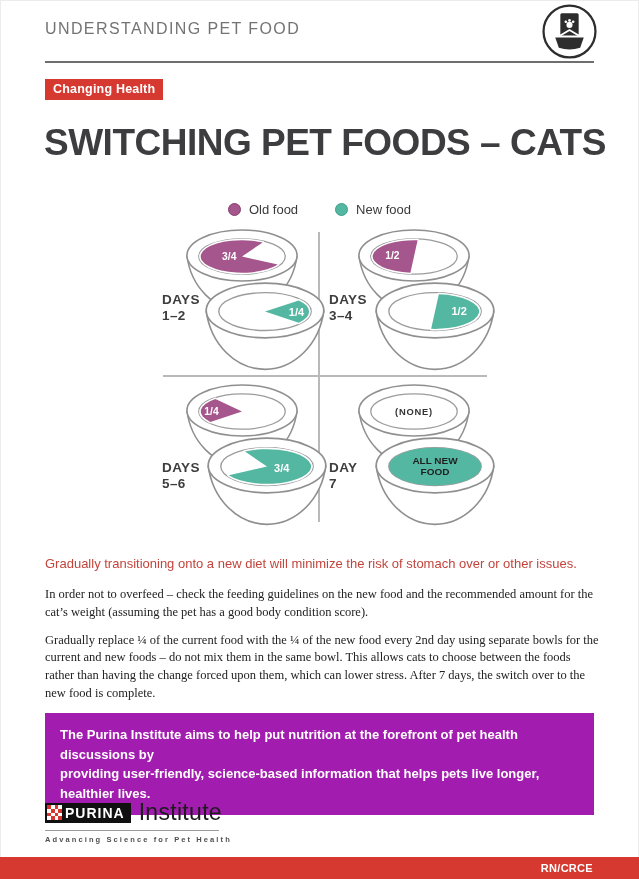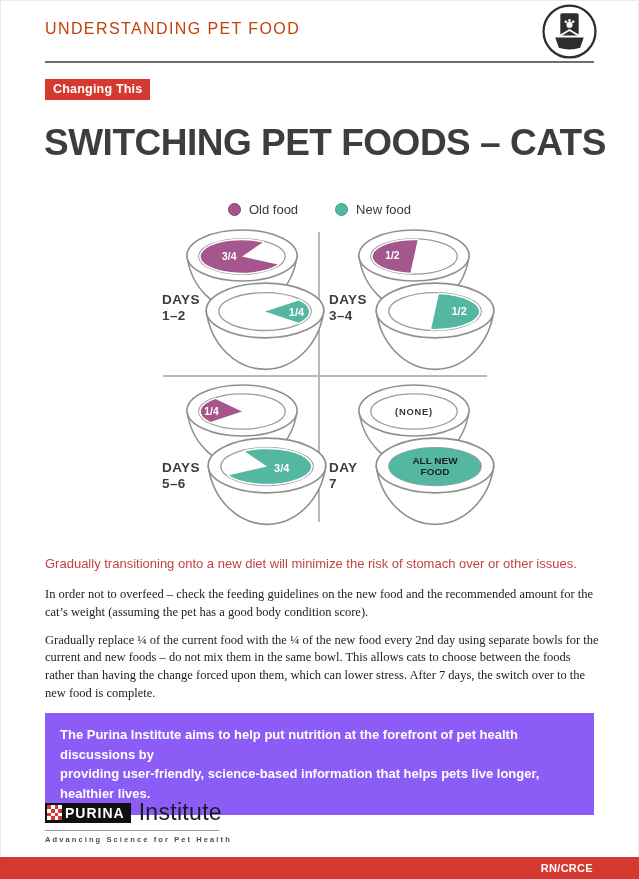--- a/index.html
+++ b/index.html
@@ -2,21 +2,21 @@
 <html><head>
 <meta charset="utf-8">
 <style>
   html,body{margin:0;padding:0;background:#fff;}
   .page{
     position:relative;width:639px;height:879px;background:#ffffff;overflow:hidden;
     font-family:"Liberation Sans",sans-serif;box-shadow:inset 0 0 0 1px #ececec;
   }
   
   .header-title{position:absolute;left:45px;top:20px;font-size:16px;font-weight:400;
-    letter-spacing:1.4px;color:#c2410c;}
+    letter-spacing:1.4px;color:#737373;}
   .header-icon{position:absolute;left:541px;top:3px;width:57px;height:57px;}
   .header-rule{position:absolute;left:45px;top:61px;width:549px;height:2px;background:#6e6e6e;}
   
   .badge{position:absolute;left:45px;top:79px;color:#fff;font-size:12.5px;font-weight:700;
     padding:3px 8px 4px 8px;letter-spacing:.2px;}
   
   .page-title{position:absolute;left:44px;top:122px;font-size:37px;font-weight:700;
     color:#3d3d40;letter-spacing:-.5px;white-space:nowrap;}
   
   .legend{position:absolute;left:0;top:202px;width:639px;display:flex;justify-content:center;
@@ -72,21 +72,21 @@
       <circle cx="24.4" cy="18.4" r="1.3" fill="#ffffff"></circle>
       <circle cx="28" cy="17.1" r="1.3" fill="#ffffff"></circle>
       <circle cx="31.6" cy="18.4" r="1.3" fill="#ffffff"></circle>
       <path d="M19,32 L28,26.5 L37,32" stroke="#ffffff" stroke-width="1.8" fill="none"></path>
       <path d="M14,34 h28 l-3.5,10 q-10.5,3.6 -21,0 Z" fill="#2d2d2d"></path>
     </svg>
   </div>
 
   <div class="header-rule"></div>
 
-  <div class="badge" style="background: rgb(213, 57, 47);">Changing This</div>
+  <div class="badge" style="background: rgb(213, 57, 47);">Changing Health</div>
 
   <div class="page-title">SWITCHING PET FOODS – CATS</div>
 
   <div class="legend">
       <span class="legend-item">
         <span class="legend-dot" style="background: rgb(165, 86, 140); border-color: rgb(130, 64, 108);"></span>
         <span class="legend-label">Old food</span>
       </span>
       <span class="legend-item">
         <span class="legend-dot" style="background: rgb(84, 183, 162); border-color: rgb(58, 159, 137);"></span>
@@ -196,21 +196,21 @@
     </div>
 
   <div class="statement" style="color: rgb(194, 69, 60);">Gradually transitioning onto a new diet will minimize the risk of stomach over or other issues.</div>
 
   <div class="body-paragraphs">
       <p>In order not to overfeed – check the feeding guidelines on the new food and the recommended amount for the cat’s weight (assuming the pet has a good body condition score).</p>
       <p>Gradually replace ¼ of the current food with the ¼ of the new food every 2nd day using separate bowls for the current and new foods – do not mix them in the same bowl. This allows cats to choose between the foods rather than having the change forced upon them, which can lower stress. After 7 days, the switch over to the new food is complete.</p>
       <p>If a pet is susceptible to stomach upset, it may be beneficial to transition over 10 days.</p>
     </div>
 
-  <div class="callout" style="background: #8b5cf6;">
+  <div class="callout" style="background: #a21caf;">
     <span>The Purina Institute aims to help put nutrition at the forefront of pet health discussions by<br>providing user-friendly, science-based information that helps pets live longer, healthier lives.</span>
   </div>
 
   <div class="logo">
     <div class="logo-row">
       <span class="purina-box">
         <svg width="15" height="15" viewBox="0 0 4 4" shape-rendering="crispEdges">
           <rect x="0" y="0" width="4" height="4" fill="#ffffff"></rect>
           <rect x="0" y="0" width="1" height="1" fill="#d5392f"></rect>
             <rect x="2" y="0" width="1" height="1" fill="#d5392f"></rect>

